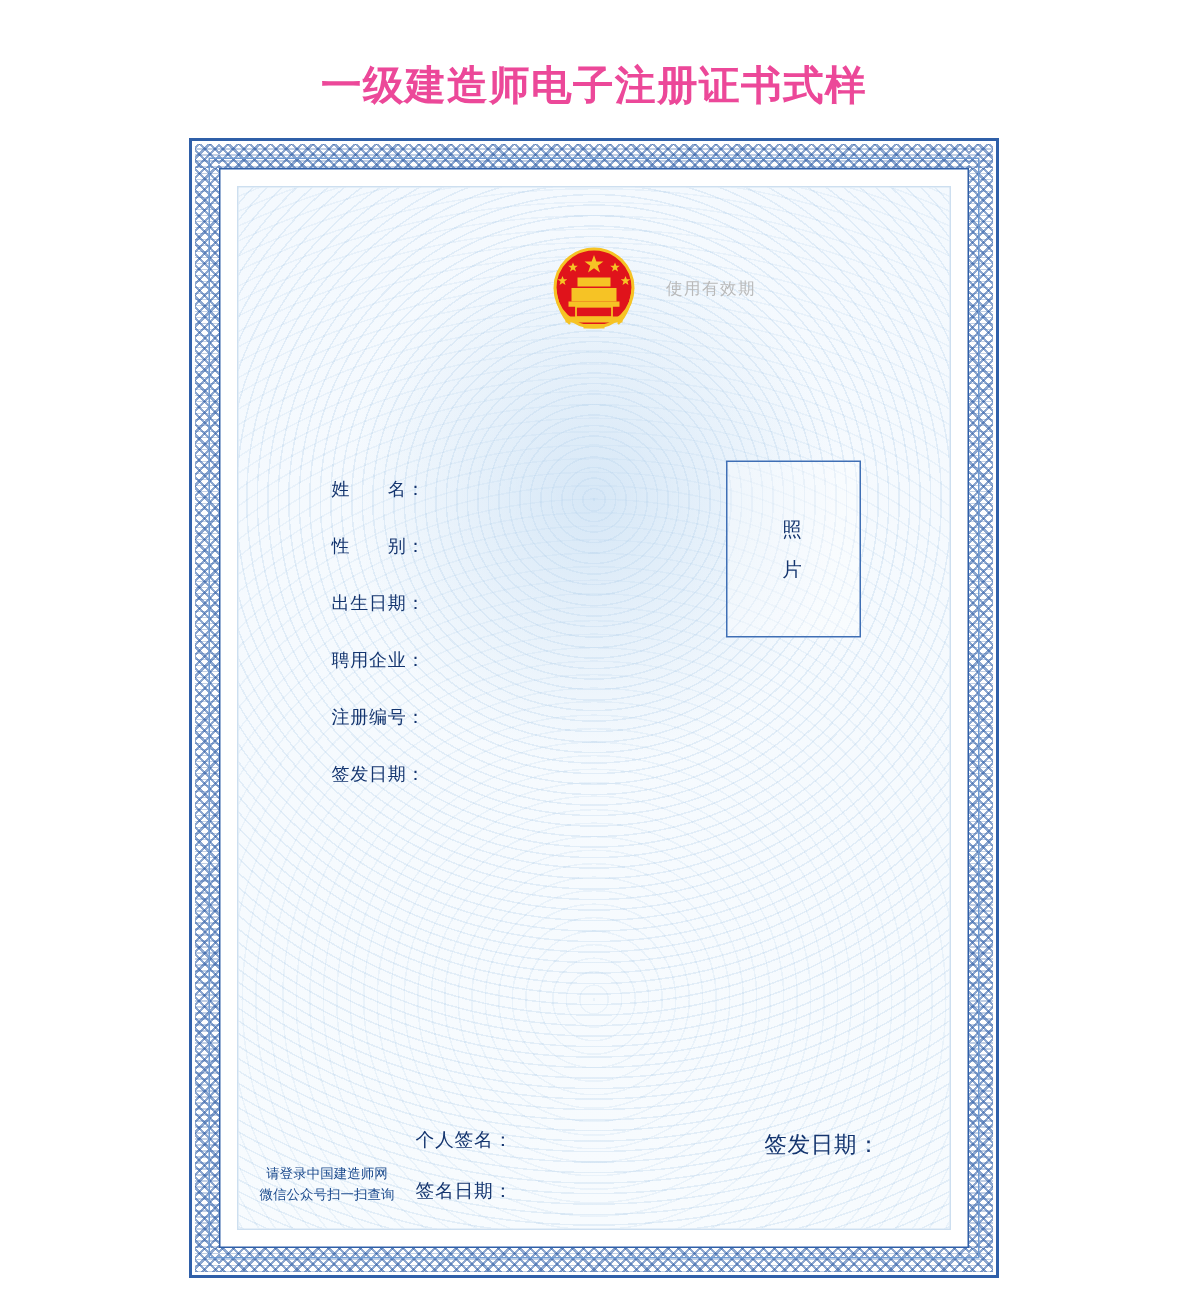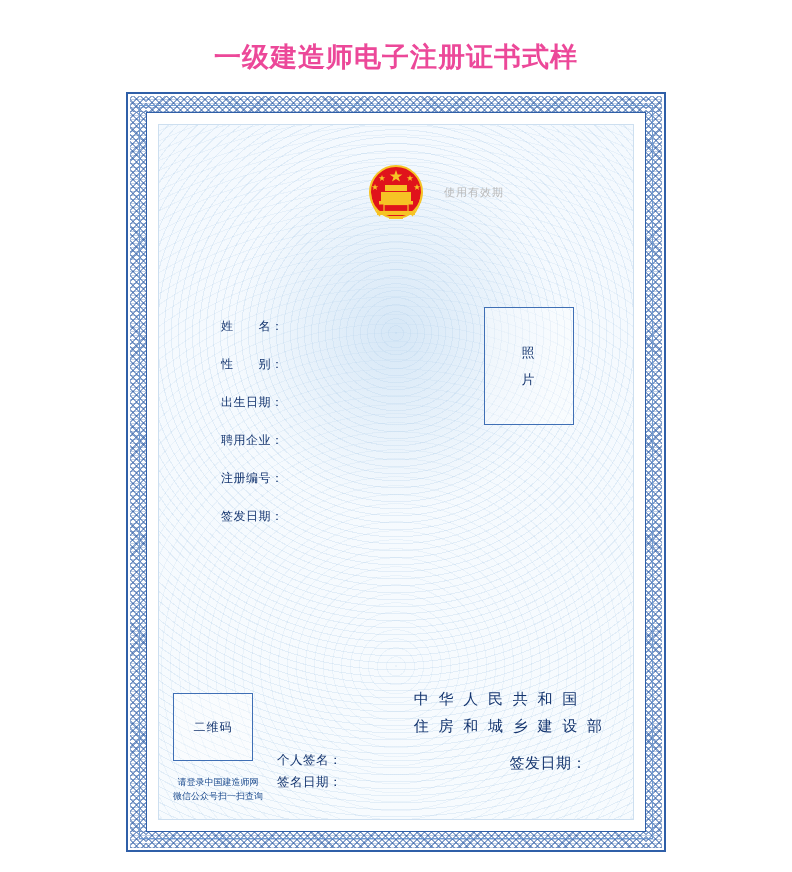--- a/index.html
+++ b/index.html
@@ -220,21 +220,21 @@
   }
   .sign-line {
     position: absolute;
     left: 118px;
     font-size: 12.5px;
     color: #14356f;
     font-family: "Liberation Serif", serif;
     letter-spacing: .5px;
   }
   .sign-line.l1 { bottom: 50px; }
-  .sign-line.l2 { bottom: 28px; }
+  .sign-line.l2 { bottom: 16px; }
 
   .issuer {
     position: absolute;
     right: 28px;
     bottom: 78px;
     text-align: left;
     font-size: 15px;
     color: #14356f;
     font-family: "Liberation Serif", serif;
     letter-spacing: 3px;
@@ -317,29 +317,24 @@
         <span class="field-label">签发日期：</span>
         <span class="field-value"></span>
       </div>
     </div>
 
     <div class="photo-box">
       <span>照</span>
       <span>片</span>
     </div>
 
-    <div class="qr-box">二维码</div>
     <div class="qr-caption">
       <div>请登录中国建造师网</div>
       <div>微信公众号扫一扫查询</div>
     </div>
 
     <div class="sign-line l1">个人签名：</div>
     <div class="sign-line l2">签名日期：</div>
 
-    <div class="issuer">
-      <div>中 华 人 民 共 和 国</div>
-      <div>住 房 和 城 乡 建 设 部</div>
-    </div>
     <div class="issue-date">签发日期：</div>
 
   </div>
 </div>
 
 </body></html>

